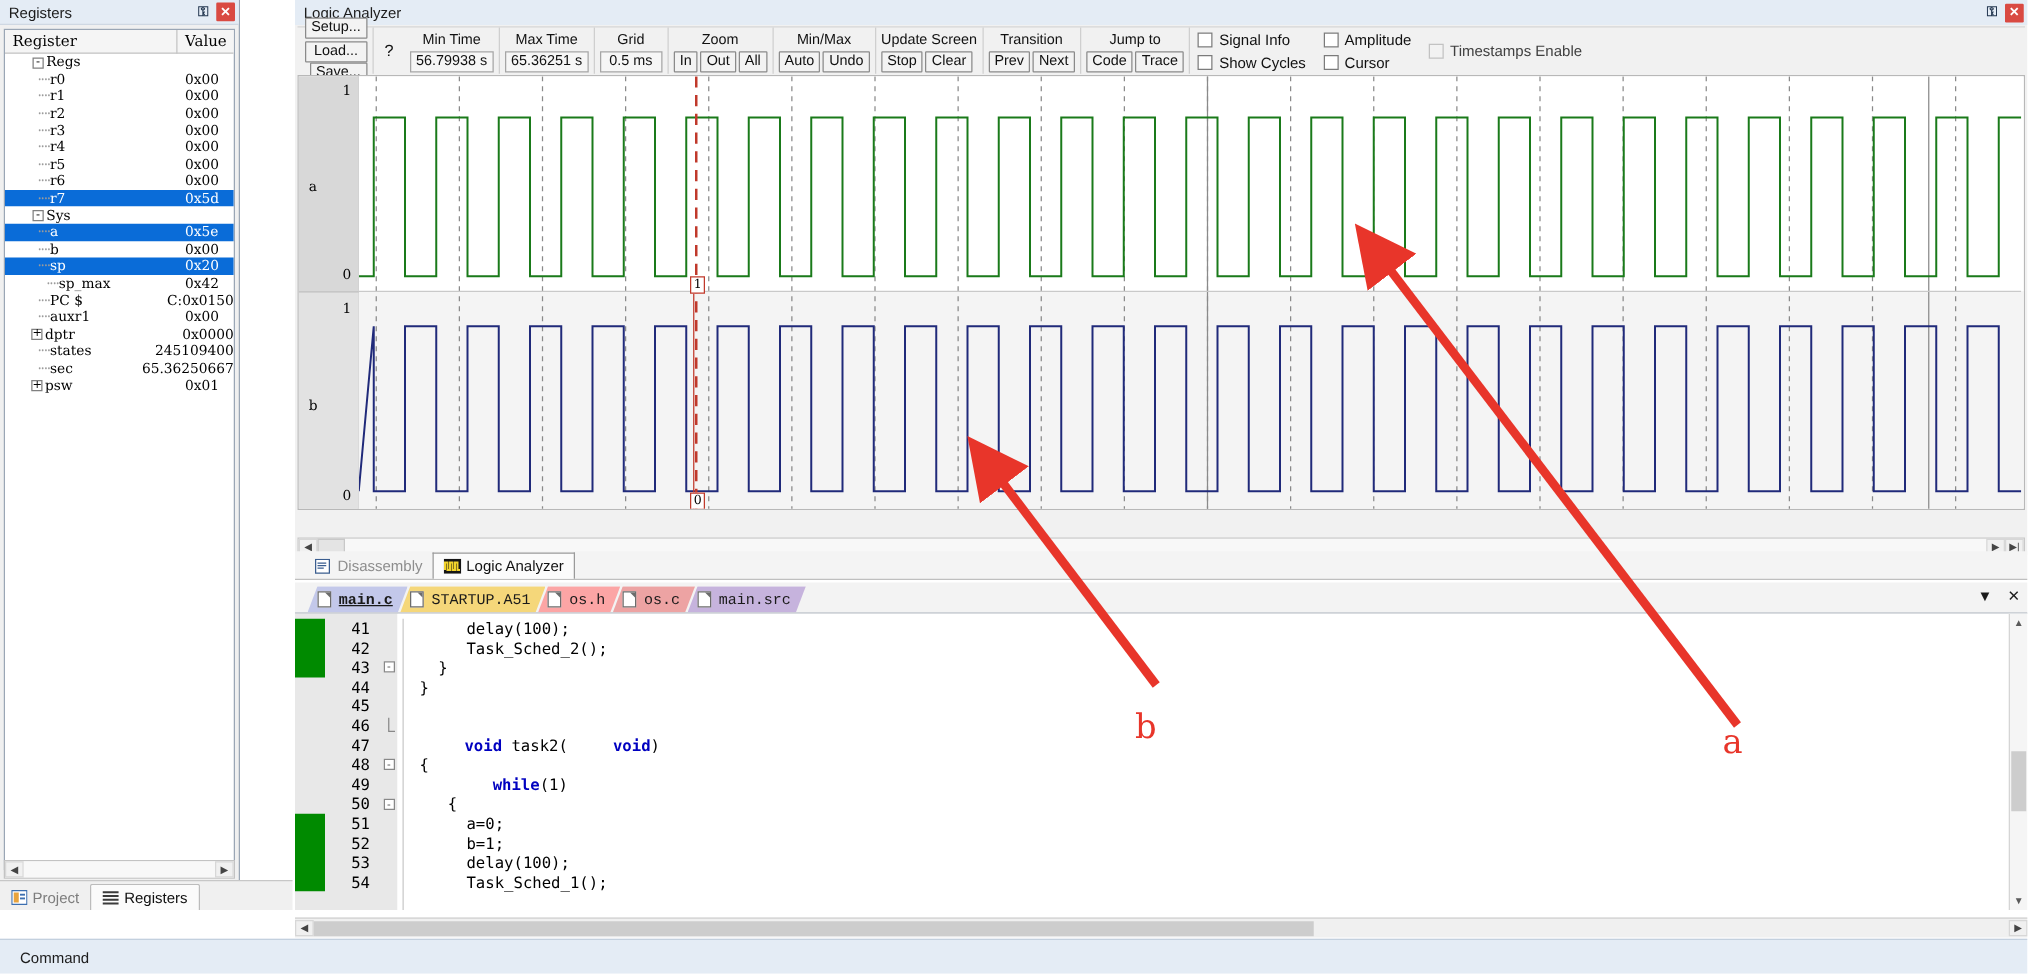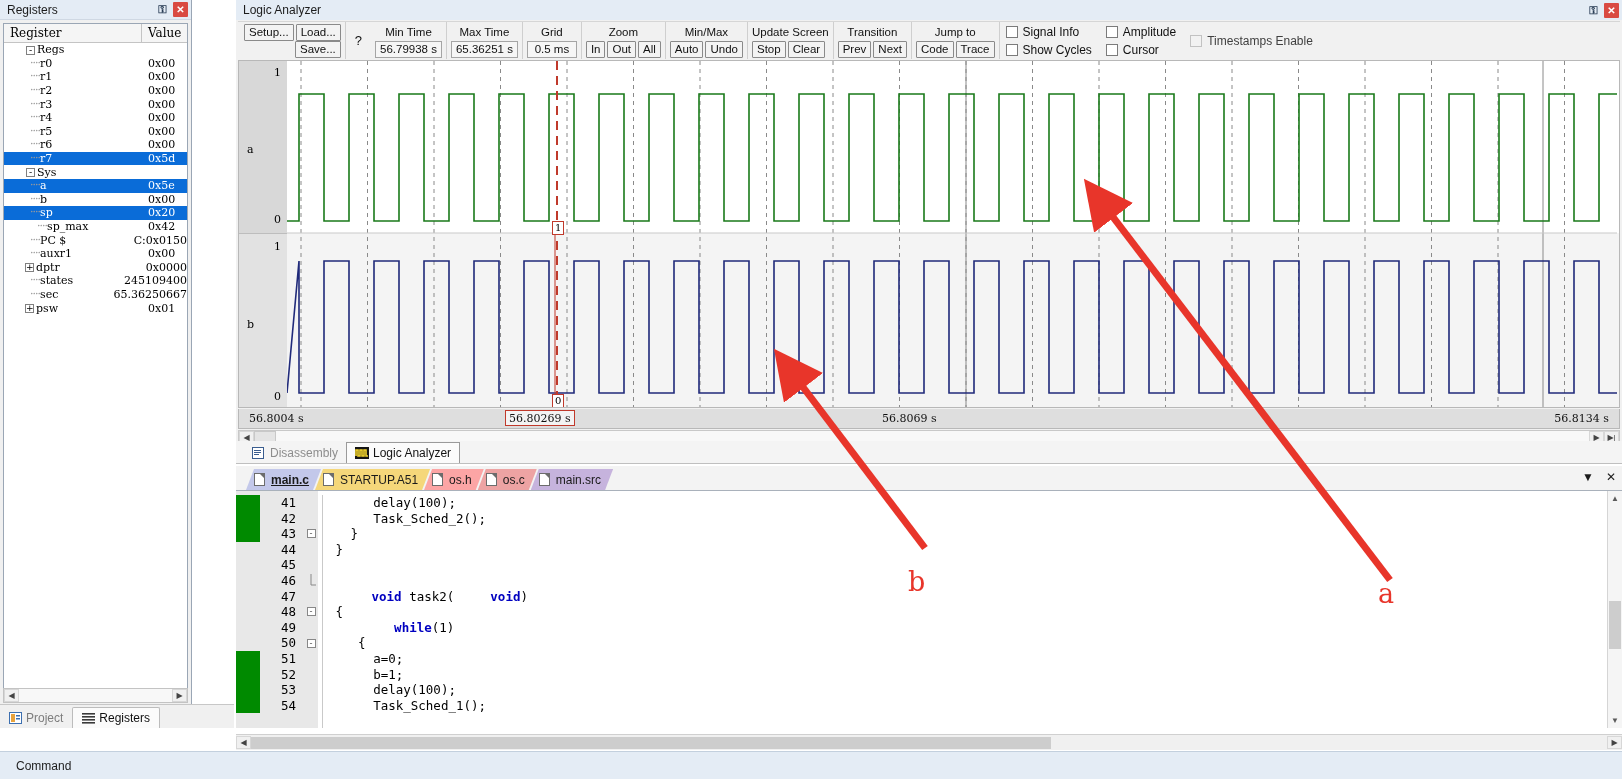--- a/index.html
+++ b/index.html
@@ -190,21 +190,21 @@
     position: relative; height: 25px; background: #f3f3f3;
     border-bottom: 1px solid #a9b1bb; display: flex; align-items: flex-end;
     padding-left: 10px;
   }
   .ftab {
     display: flex; align-items: center; gap: 6px;
     height: 21px; padding: 0 12px 0 8px; font-size: 12px; color: #1a1a1a;
     margin-right: -6px; position: relative;
     clip-path: polygon(8px 0, 100% 0, calc(100% - 8px) 100%, 0 100%);
   }
-  .ftab .fname { white-space: nowrap; }
+  .ftab .fname { white-space: nowrap; font-family: Liberation Mono, monospace; }
   .ftab.active .fname { font-weight: bold; text-decoration: underline; }
   .doc-ico {
     width: 11px; height: 13px; background: #ffffff; border: 1px solid #6c6c6c;
     position: relative; flex: none;
   }
   .doc-ico::after {
     content: ""; position: absolute; right: 0; top: 0;
     border-left: 4px solid transparent; border-top: 4px solid #6c6c6c;
   }
   #tabbar-right { position: absolute; right: 6px; top: 4px; display: flex; gap: 12px; align-items: center; }
@@ -393,21 +393,21 @@
 
   <div id="la-panel">
     <div id="la-title">
       <span class="ttl">Logic Analyzer</span>
       <span class="pin-btn">⚿</span>
       <span class="close-btn">✕</span>
     </div>
 
     <div id="la-toolbar">
       <div class="tb-group" style="padding-left:6px;">
-        <div class="tb-row" style="justify-content:space-between;">
+        <div class="tb-row" style="justify-content:space-between;flex-direction:column;">
           <button class="tb-btn">Setup...</button>
           <button class="tb-btn">Load...</button>
         </div>
         <div class="tb-row" style="justify-content:flex-end;">
           <button class="tb-btn">Save...</button>
         </div>
       </div>
       <div class="tb-group nob">
         <span class="tb-qmark">?</span>
       </div>
@@ -541,26 +541,20 @@
                     font-family:'DejaVu Serif',serif;font-size:10px;padding:0 2px;line-height:12px;z-index:6;">
           <span>1</span>
         </div>
         <div id="cursor-box-b" style="position:absolute;left:265px;top:333px;border:1px solid #c0392b;background:#fff;
                     font-family:'DejaVu Serif',serif;font-size:10px;padding:0 2px;line-height:12px;z-index:6;">
           <span>0</span>
         </div>
       </div>
     </div>
 
-    <div id="time-axis">
-      <span class="t-lab" style="left:10px;">56.8004 s</span>
-      <span class="t-lab" style="left:643px;">56.8069 s</span>
-      <span class="t-lab" style="right:10px;">56.8134 s</span>
-      <span class="t-cursor-box" style="left:266px;">56.80269 s</span>
-    </div>
 
     <div id="la-hscroll">
       <div class="sb-arrow" style="height:12px;">◀</div>
       <div style="width:22px;background:#e4e4e4;border:1px solid #c8c8c8;"></div>
       <div class="sb-track" style="flex:1;"></div>
       <div class="sb-arrow" style="height:12px;">▶</div>
       <div class="sb-arrow" style="height:12px;">▶|</div>
     </div>
   </div>
 

